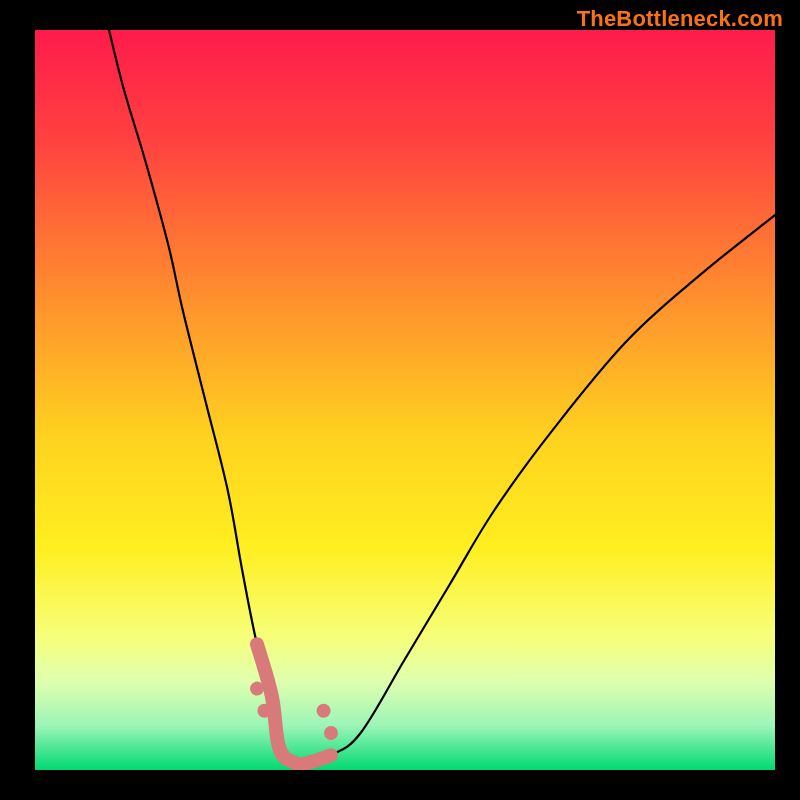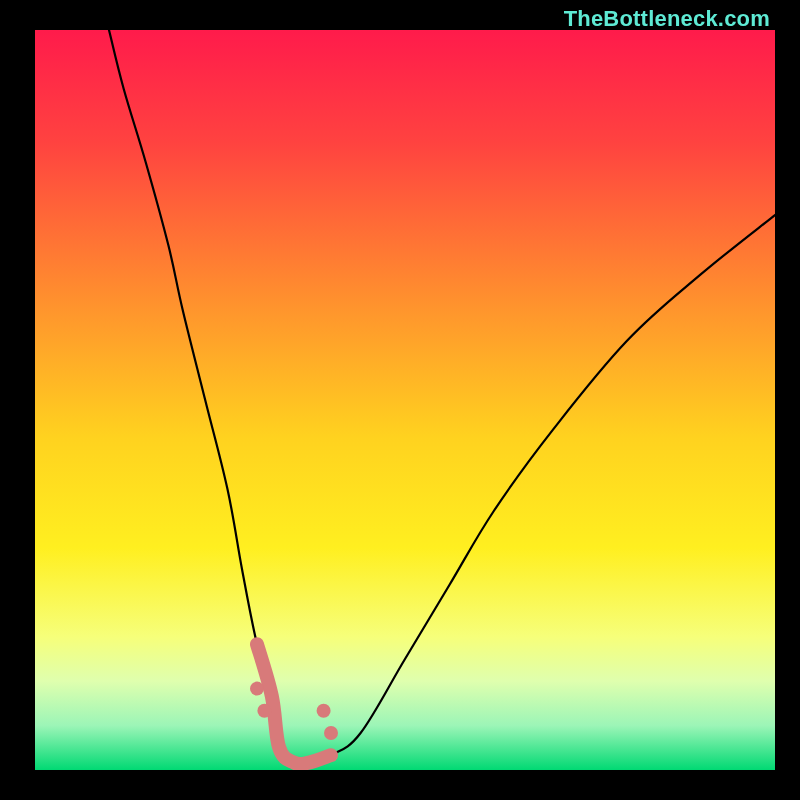--- a/index.html
+++ b/index.html
@@ -12,24 +12,24 @@
   }
   .container {
     position: relative;
     width: 800px;
     height: 800px;
     background: #000;
   }
   .watermark {
     position: absolute;
     top: 6px;
-    right: 30px;
+    right: 17px;
     font-family: Arial, Helvetica, sans-serif;
     font-size: 22px;
-    color: #5eead4;
+    color: #f97316;
     font-weight: 600;
     letter-spacing: 0.2px;
     z-index: 10;
   }
   svg {
     display: block;
   }
 </style>
 </head>
 <body>

